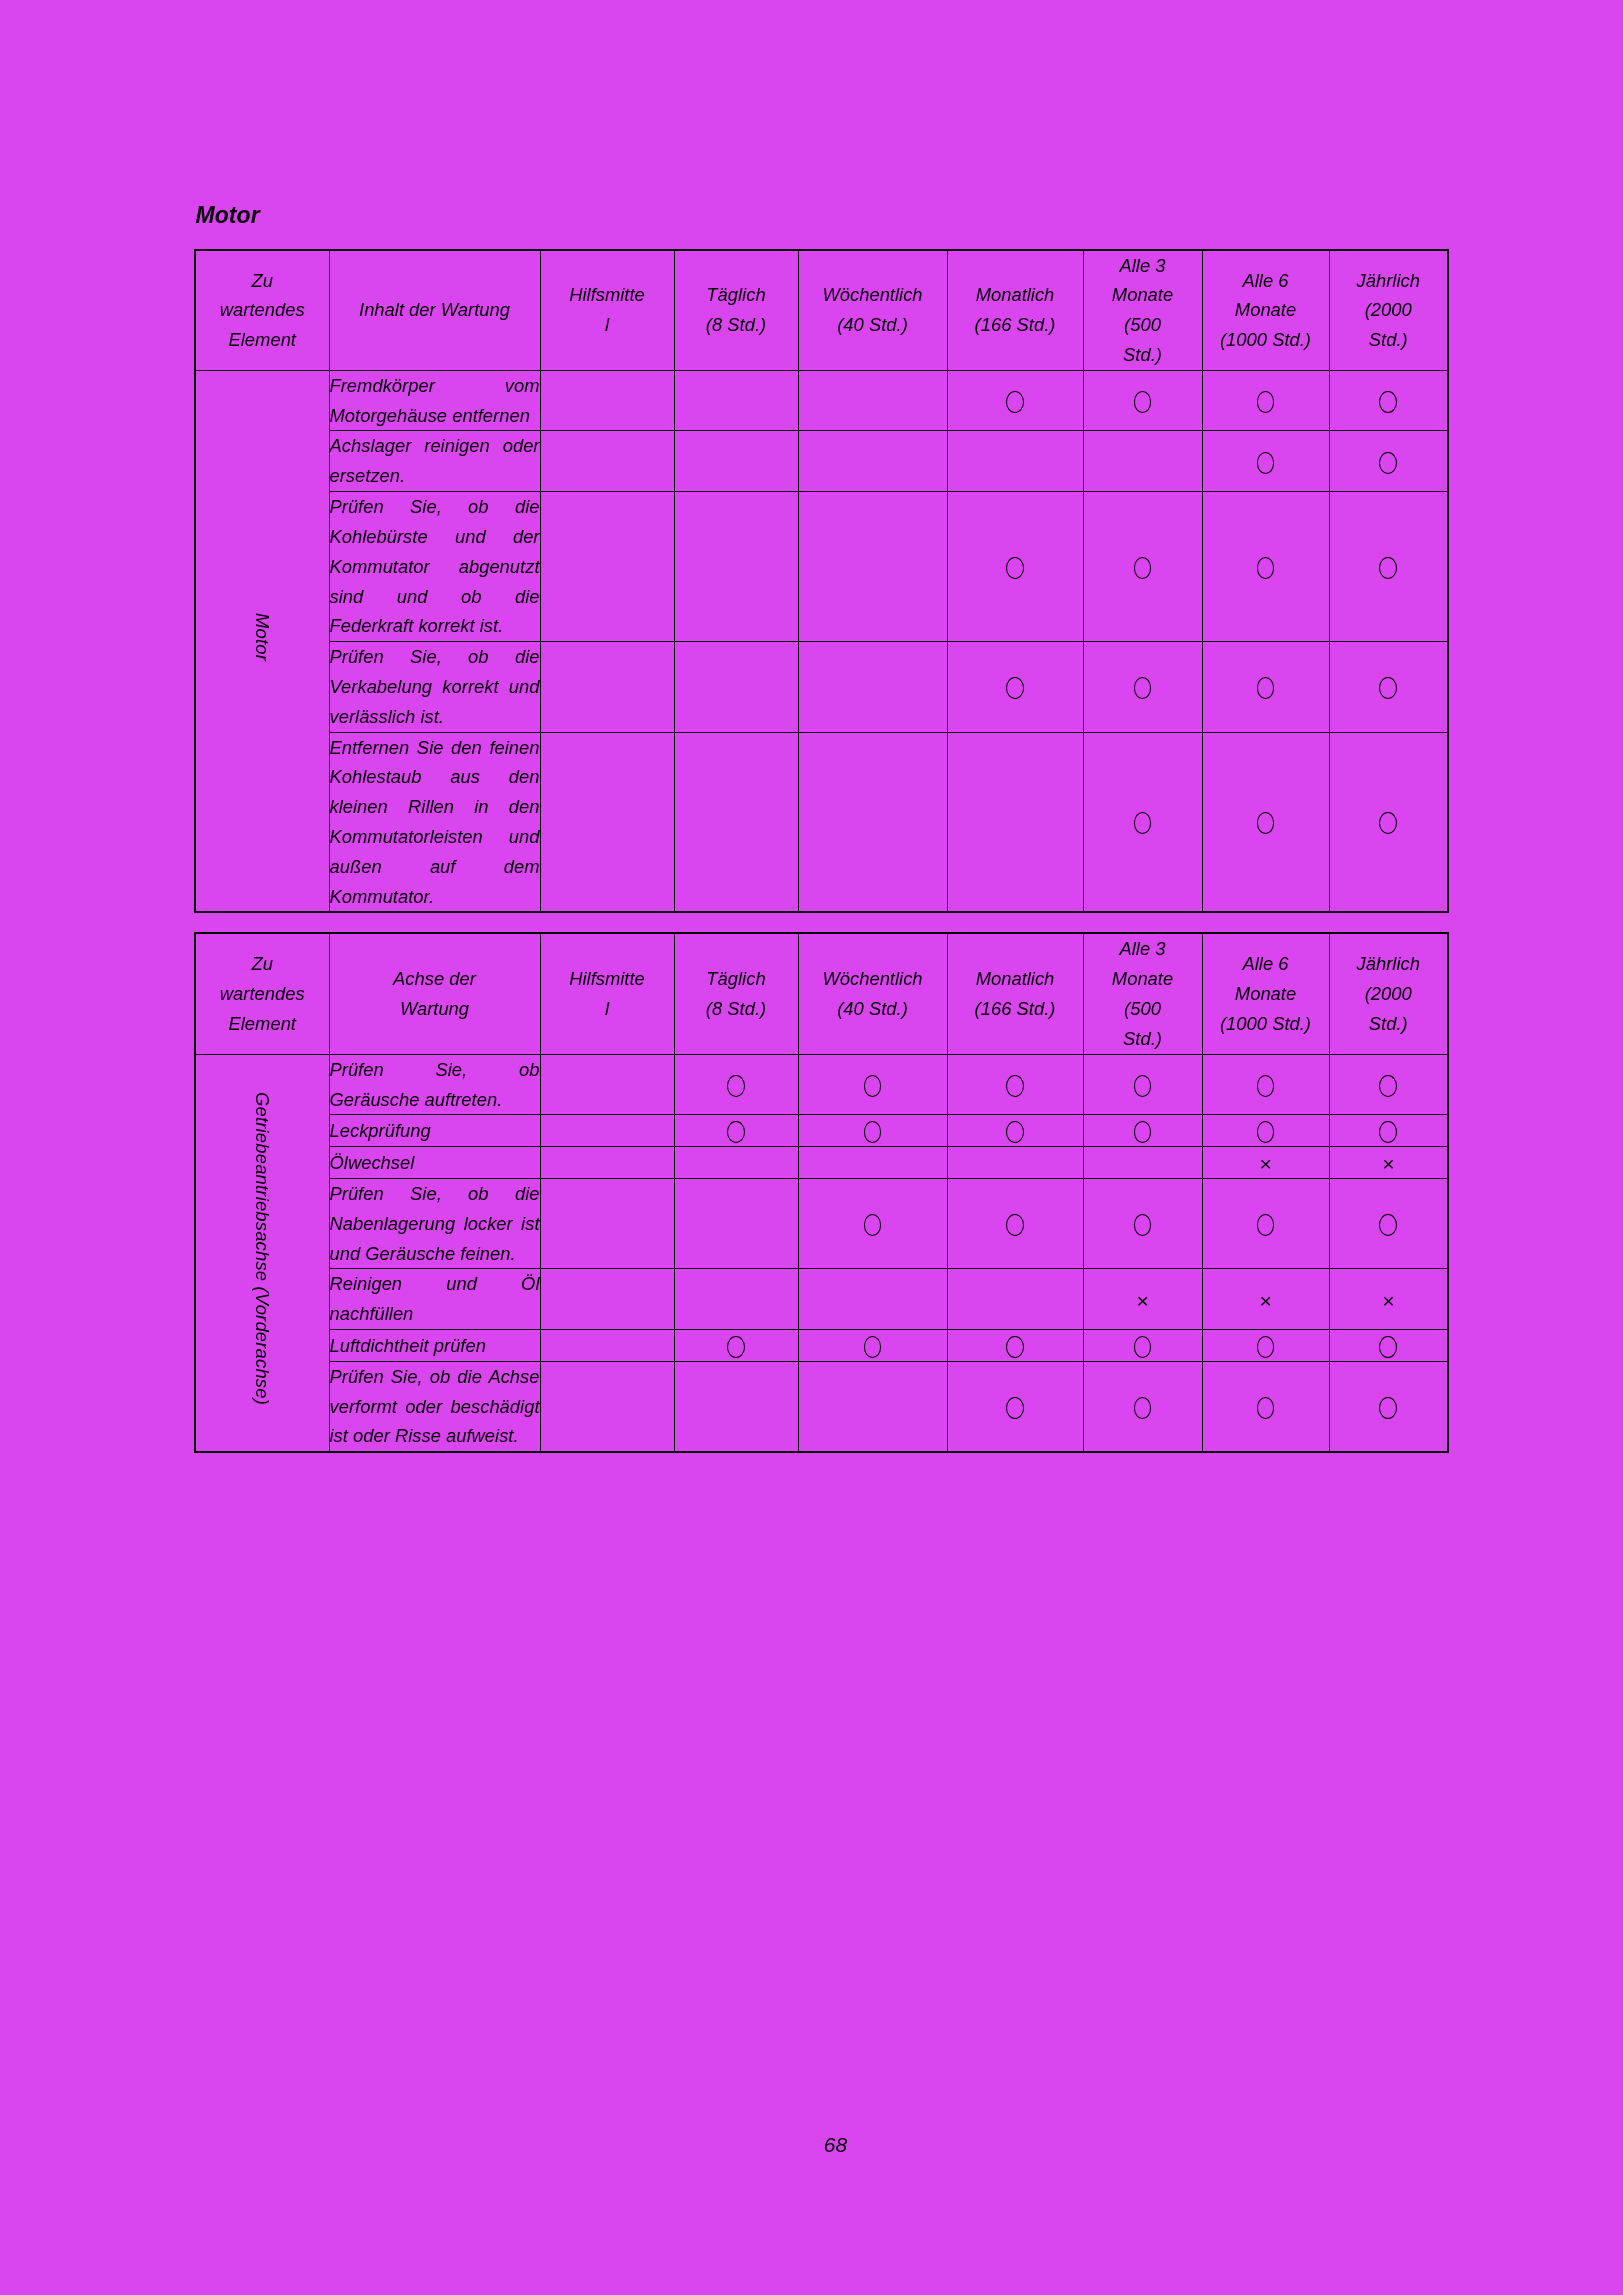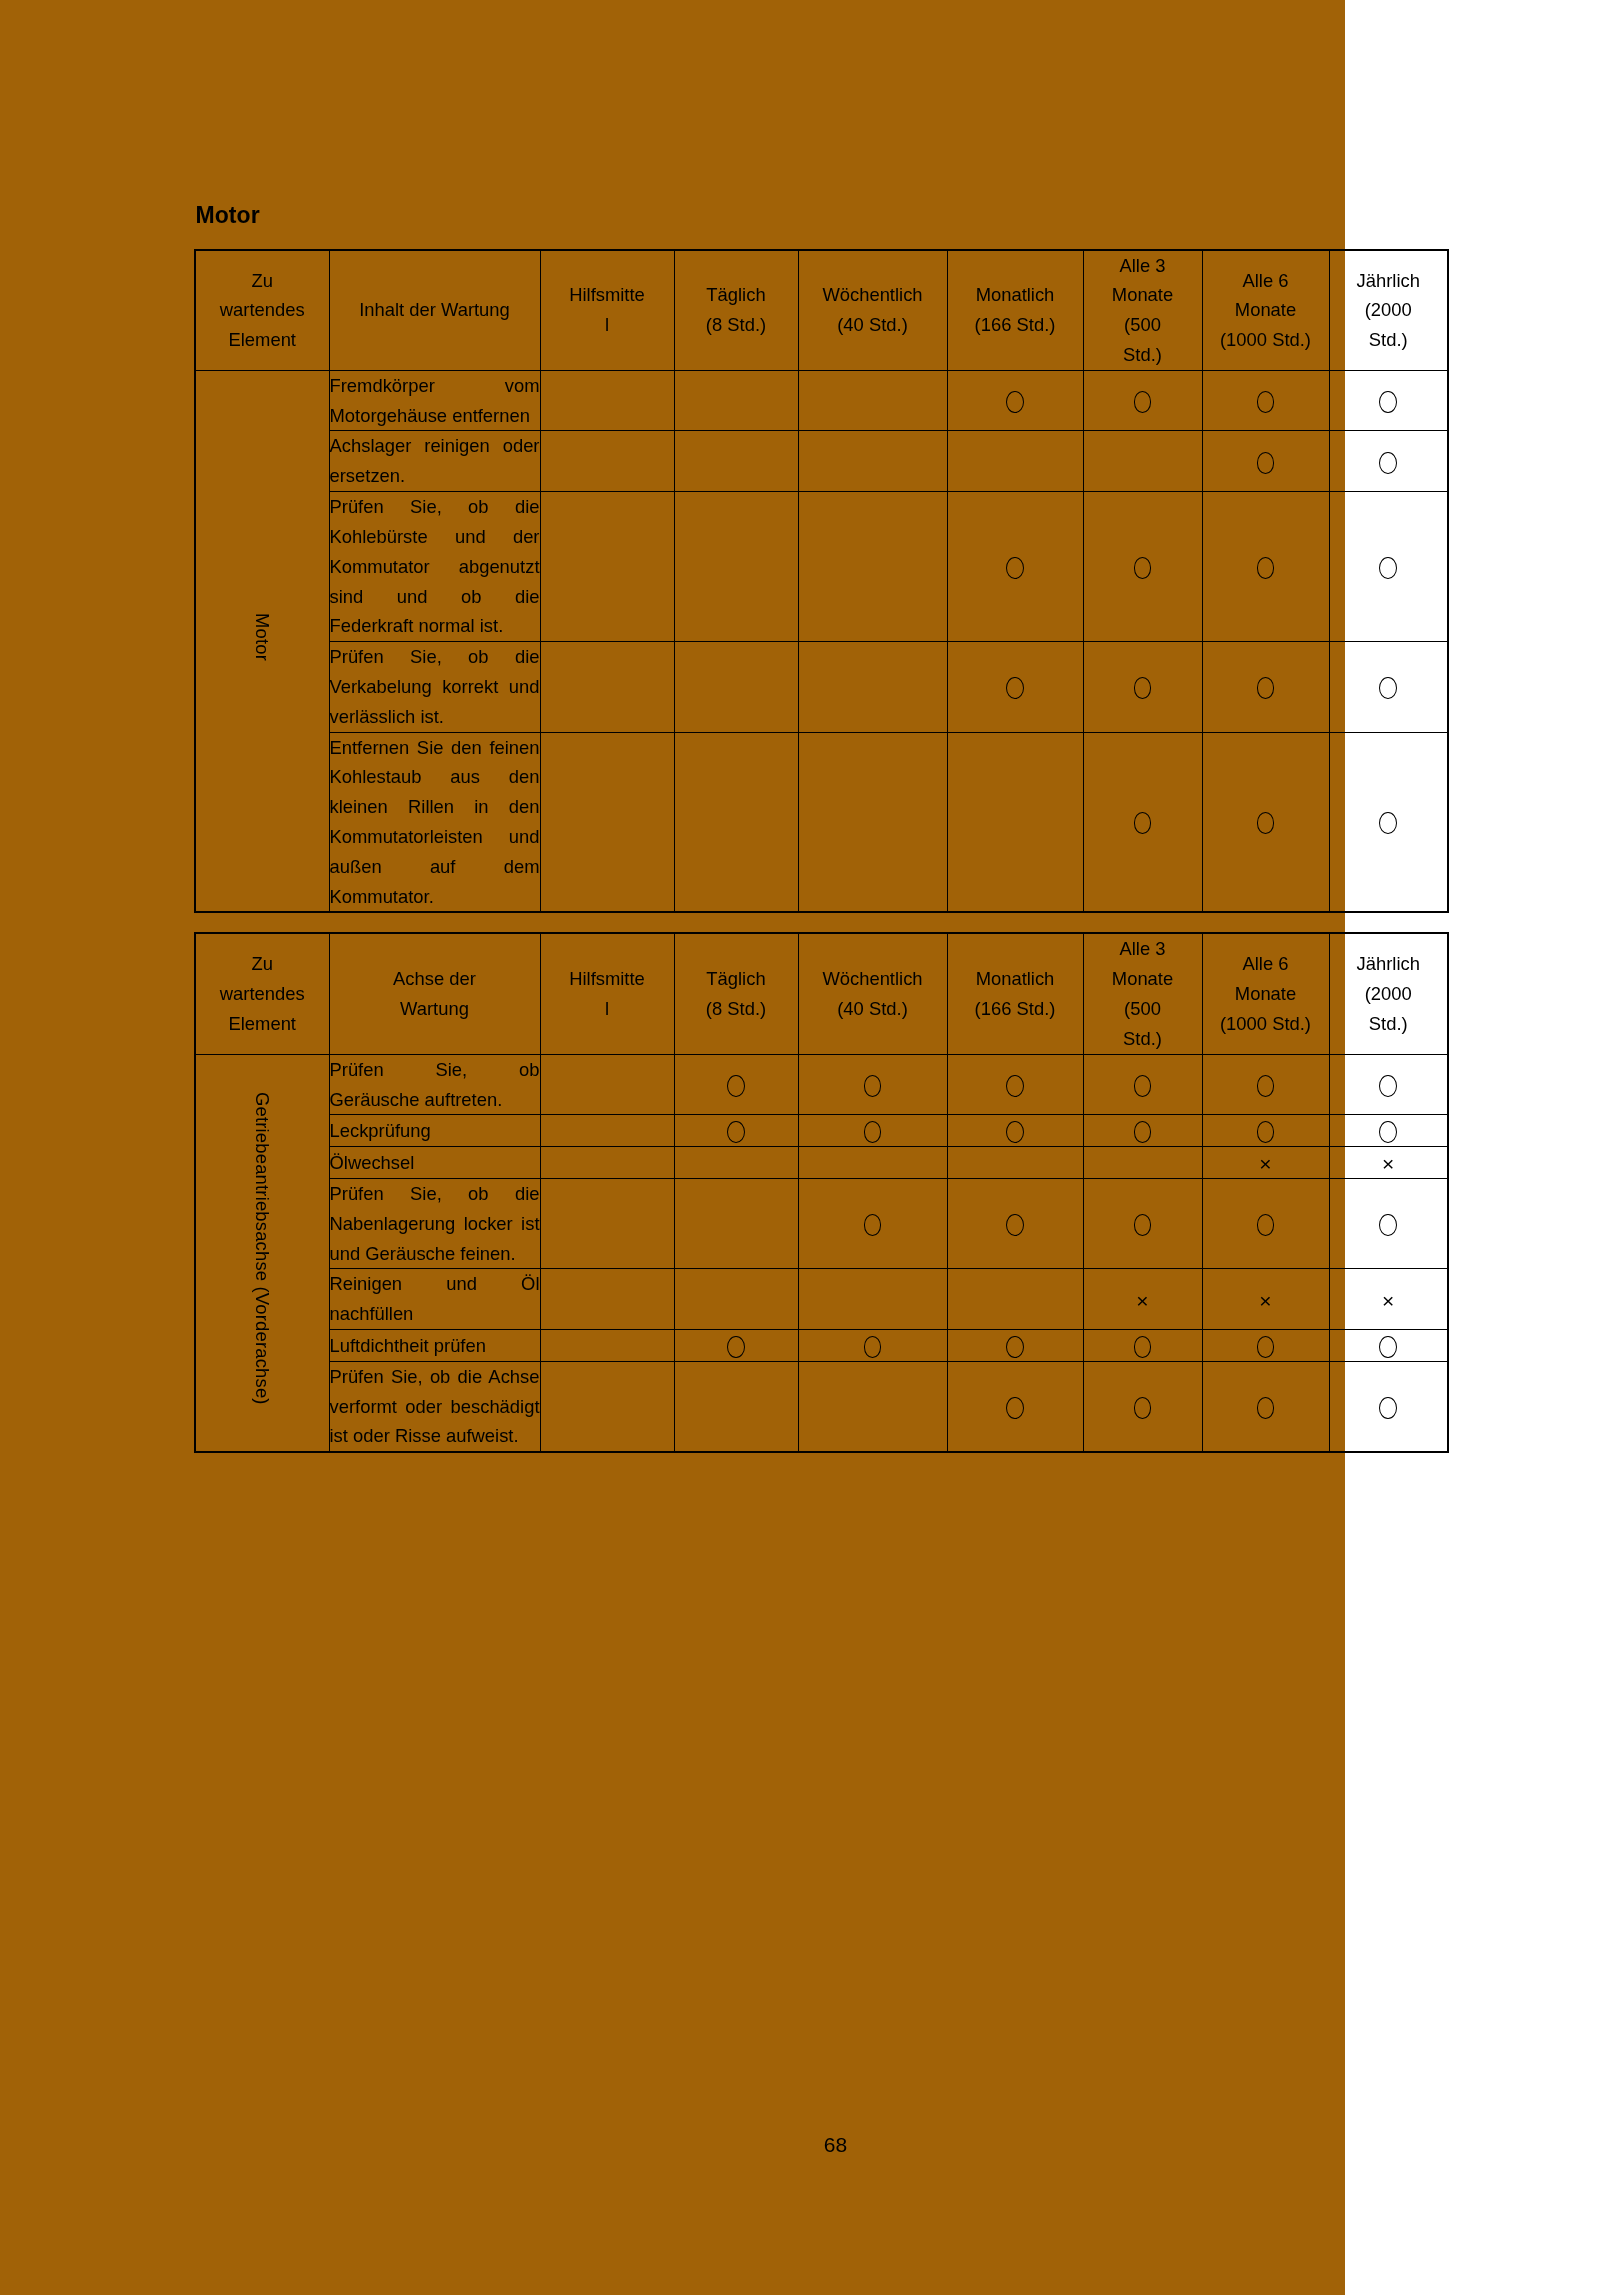--- a/index.html
+++ b/index.html
@@ -11,23 +11,24 @@
     width: 1623px;
     height: 2295px;
     font-family: "Liberation Sans", sans-serif;
     color: #000000;
     position: relative;
     overflow: hidden;
   }
   .page {
     position: absolute;
     left: 0; top: 0;
-    width: 1345px;
+    width: 1623px;
     height: 2295px;
-    background: #a16207;
+    background: #d946ef;
+    font-style: italic;
   }
   .content {
     position: absolute;
     left: 194px;
     top: 202px;
     width: 1239px;
   }
 
   .section-title {
     font-size: 23px;
@@ -218,21 +219,21 @@
           <td class="mark-cell"><span class="mark-empty"></span></td>
           <td class="mark-cell"><span class="mark-empty"></span></td>
           <td class="mark-cell"><span class="mark-empty"></span></td>
           <td class="mark-cell"><span class="mark-empty"></span></td>
           <td class="mark-cell"><span class="mark-empty"></span></td>
           <td class="mark-cell"><span class="mark-circle"></span></td>
           <td class="mark-cell"><span class="mark-circle"></span></td>
         </tr>
 
         <tr>
-          <td class="content-cell">Prüfen Sie, ob die Kohlebürste und der Kommutator abgenutzt sind und ob die Federkraft normal ist.</td>
+          <td class="content-cell">Prüfen Sie, ob die Kohlebürste und der Kommutator abgenutzt sind und ob die Federkraft korrekt ist.</td>
           <td class="mark-cell"><span class="mark-empty"></span></td>
           <td class="mark-cell"><span class="mark-empty"></span></td>
           <td class="mark-cell"><span class="mark-empty"></span></td>
           <td class="mark-cell"><span class="mark-circle"></span></td>
           <td class="mark-cell"><span class="mark-circle"></span></td>
           <td class="mark-cell"><span class="mark-circle"></span></td>
           <td class="mark-cell"><span class="mark-circle"></span></td>
         </tr>
 
         <tr>

